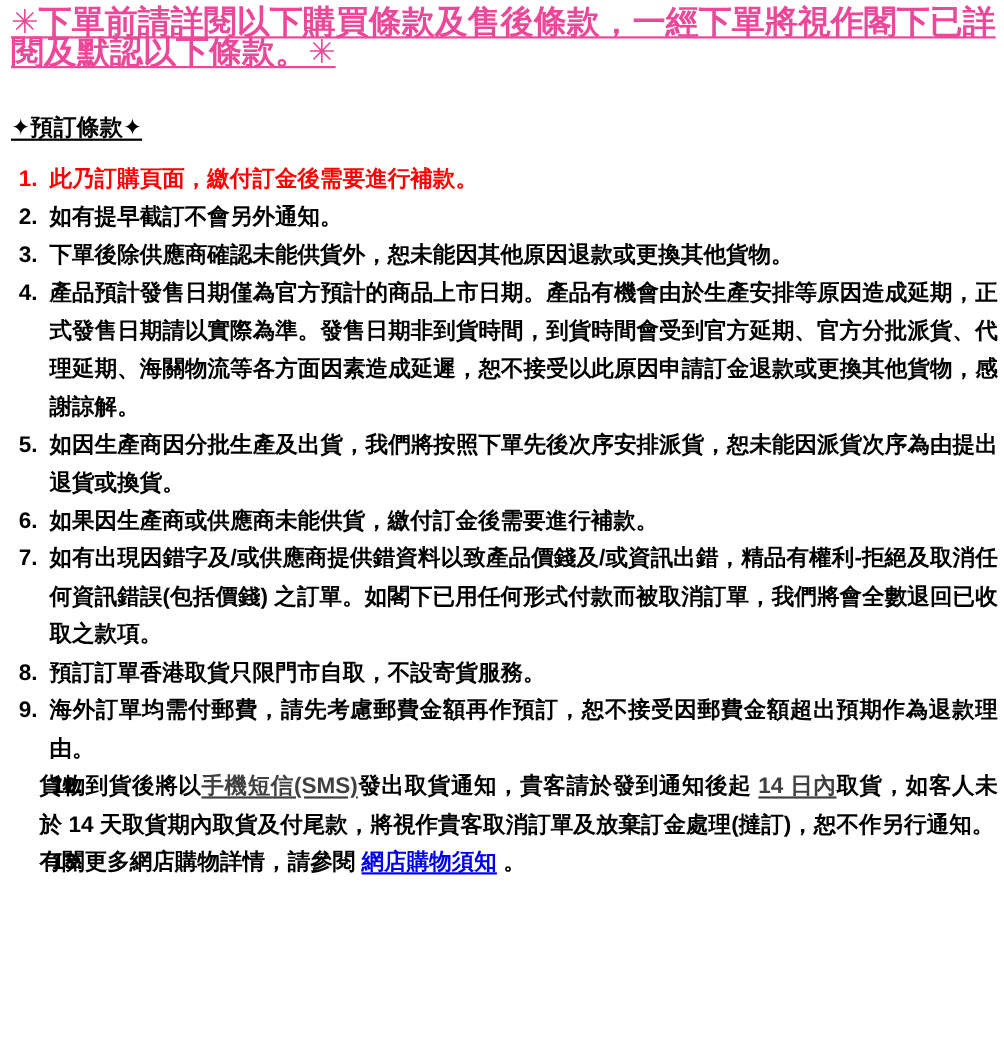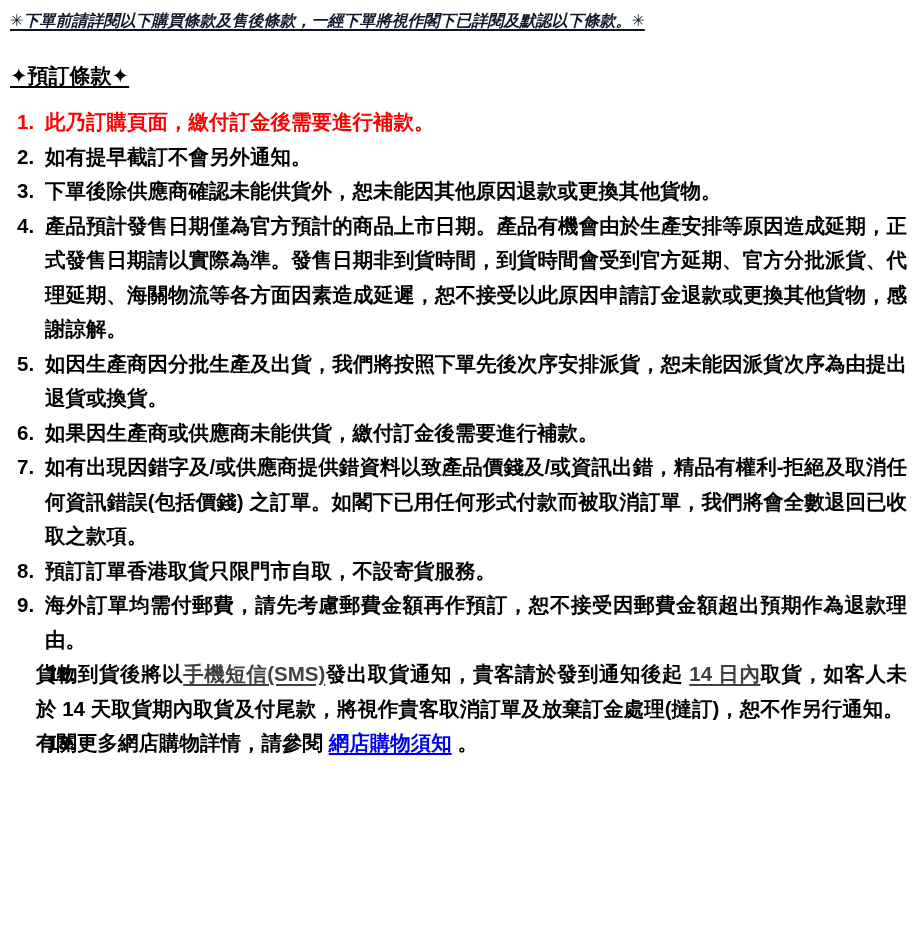--- a/index.html
+++ b/index.html
@@ -12,31 +12,30 @@
     height: 948px;
     overflow: hidden;
     font-family: "Liberation Sans", "DejaVu Sans", sans-serif;
     font-weight: bold;
     color: #000000;
   }
   .doc {
     padding: 7px 6px 0 8px;
   }
   .doc-header {
-    font-size: 16px;
+    font-size: 30px;
     line-height: 27px;
-    color: #0f172a;
+    color: #ec4899;
     text-decoration: underline;
     text-decoration-thickness: 2px;
     text-underline-offset: 3px;
     padding-left: 2px;
-    font-style: italic;
   }
   .section-title {
-    margin-top: 29px;
+    margin-top: 43px;
     font-size: 21px;
     line-height: 25px;
     color: #000000;
     text-decoration: underline;
     text-decoration-thickness: 2px;
     text-underline-offset: 3px;
     padding-left: 2px;
     display: inline-block;
   }
   .terms-list {

